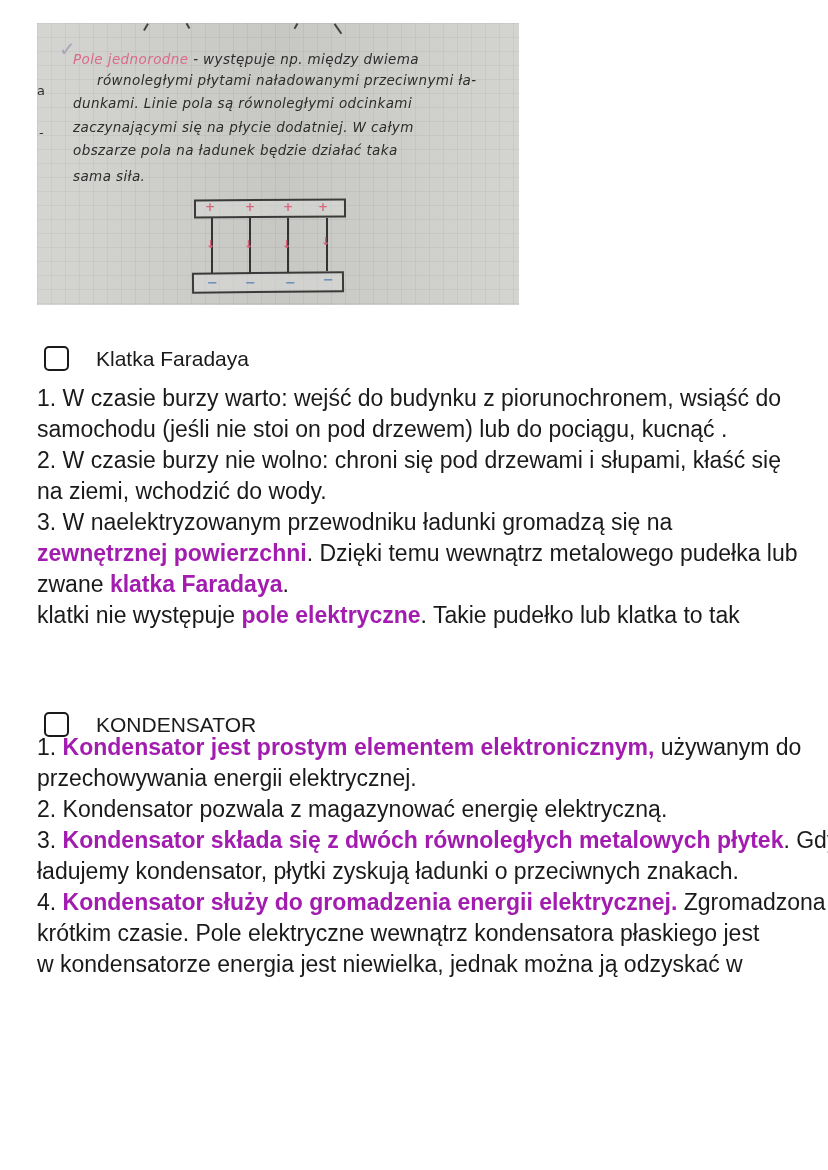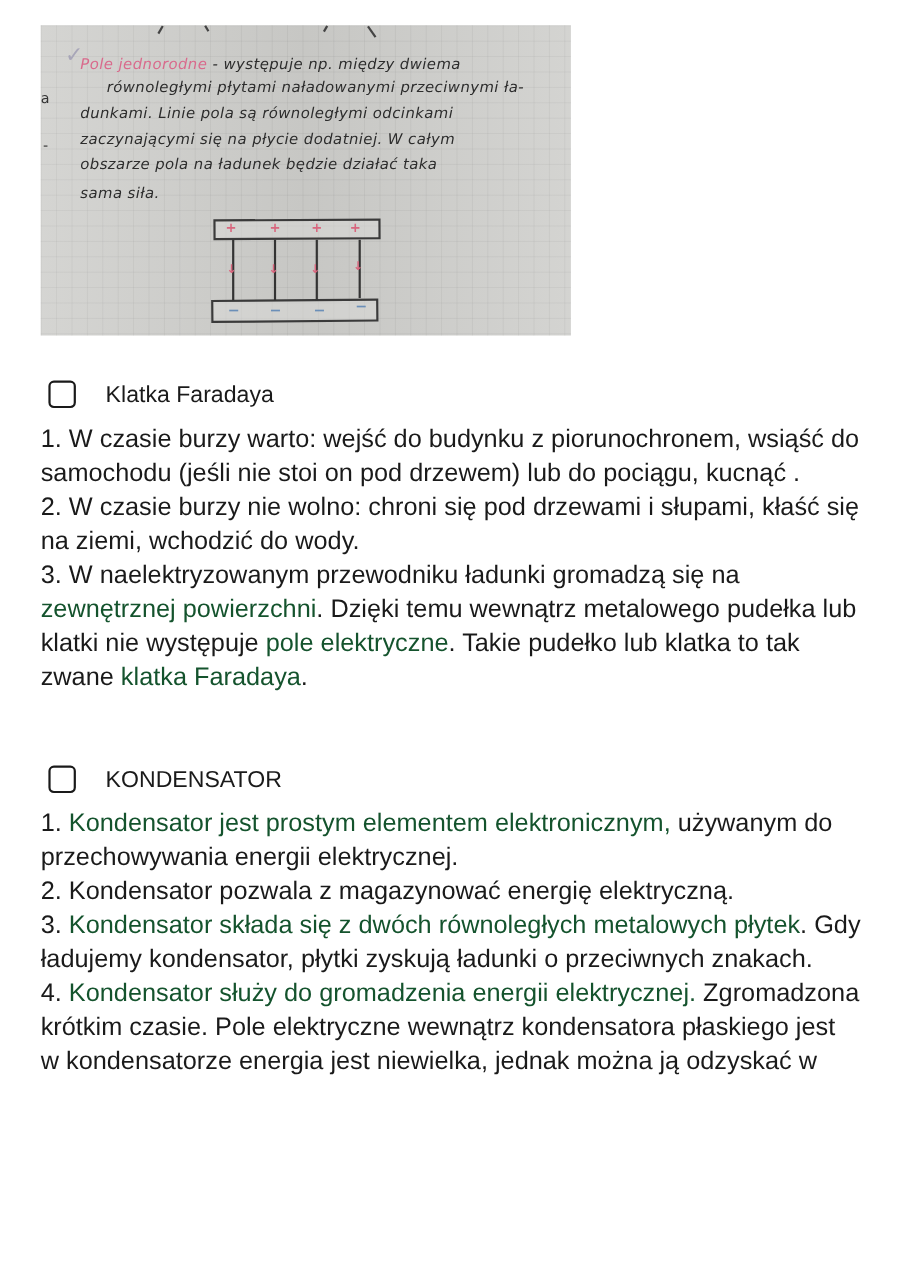--- a/index.html
+++ b/index.html
@@ -113,21 +113,21 @@
       color: #1a1a1a;
     }
     .paragraph {
       position: absolute;
       left: 37px;
       width: 760px;
       font-size: 23px;
       line-height: 31px;
       color: #1a1a1a;
     }
-    .paragraph b { font-weight: normal; color: #14532d; }
+    .paragraph b { font-weight: bold; color: #a21caf; }
     .p-line { display: block; white-space: nowrap; }
   </style>
 </head>
 <body>
 
 <div class="photo">
 
   <div class="tick-mark" style="left:108px; top:0; height:8px; transform:rotate(30deg);"></div>
   <div class="tick-mark" style="left:150px; top:0; height:6px; transform:rotate(-30deg);"></div>
   <div class="tick-mark" style="left:258px; top:0; height:6px; transform:rotate(30deg);"></div>
@@ -175,25 +175,25 @@
   <span class="section-title">Klatka Faradaya</span>
 </div>
 
 <div class="paragraph" style="top:383px;">
   <span class="p-line"><span>1. W czasie burzy warto: wejść do budynku z piorunochronem, wsiąść do</span></span>
   <span class="p-line"><span>samochodu (jeśli nie stoi on pod drzewem) lub do pociągu, kucnąć .</span></span>
   <span class="p-line"><span>2. W czasie burzy nie wolno: chroni się pod drzewami i słupami, kłaść się</span></span>
   <span class="p-line"><span>na ziemi, wchodzić do wody.</span></span>
   <span class="p-line"><span>3. W naelektryzowanym przewodniku ładunki gromadzą się na</span></span>
   <span class="p-line"><b>zewnętrznej powierzchni</b><span>. Dzięki temu wewnątrz metalowego pudełka lub</span></span>
+  <span class="p-line"><span>zwane </span><b>klatka Faradaya</b><span>.</span></span>
   <span class="p-line"><span>klatki nie występuje </span><b>pole elektryczne</b><span>. Takie pudełko lub klatka to tak</span></span>
-  <span class="p-line"><span>zwane </span><b>klatka Faradaya</b><span>.</span></span>
-</div>
-
-<div class="section-head" style="top:696px;">
+</div>
+
+<div class="section-head" style="top:712px;">
   <div class="checkbox"></div>
   <span class="section-title">KONDENSATOR</span>
 </div>
 
 <div class="paragraph" style="top:732px;">
   <span class="p-line"><span>1. </span><b>Kondensator jest prostym elementem elektronicznym,</b><span> używanym do</span></span>
   <span class="p-line"><span>przechowywania energii elektrycznej.</span></span>
   <span class="p-line"><span>2. Kondensator pozwala z magazynować energię elektryczną.</span></span>
   <span class="p-line"><span>3. </span><b>Kondensator składa się z dwóch równoległych metalowych płytek</b><span>. Gdy</span></span>
   <span class="p-line"><span>ładujemy kondensator, płytki zyskują ładunki o przeciwnych znakach.</span></span>

